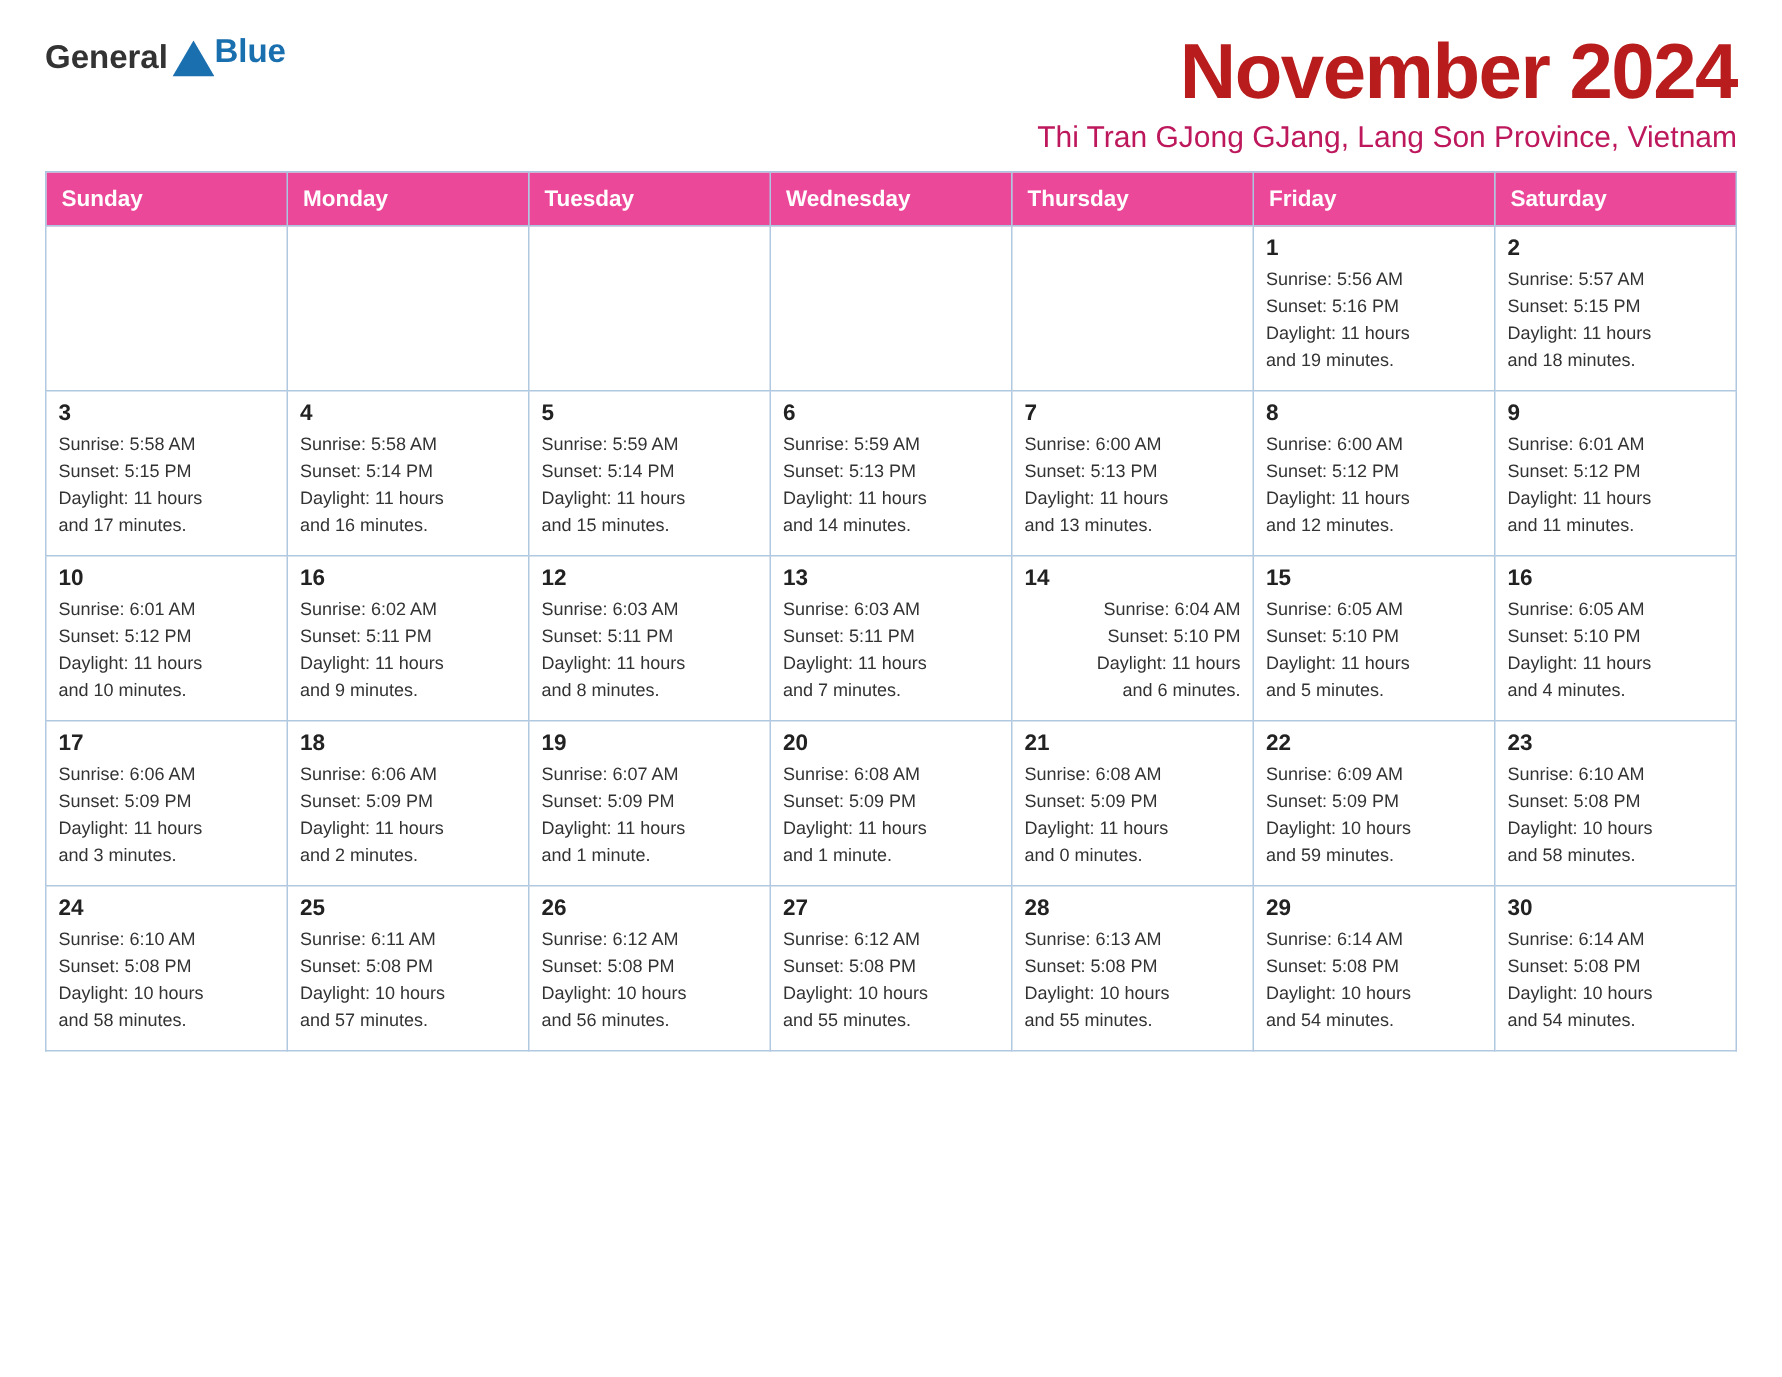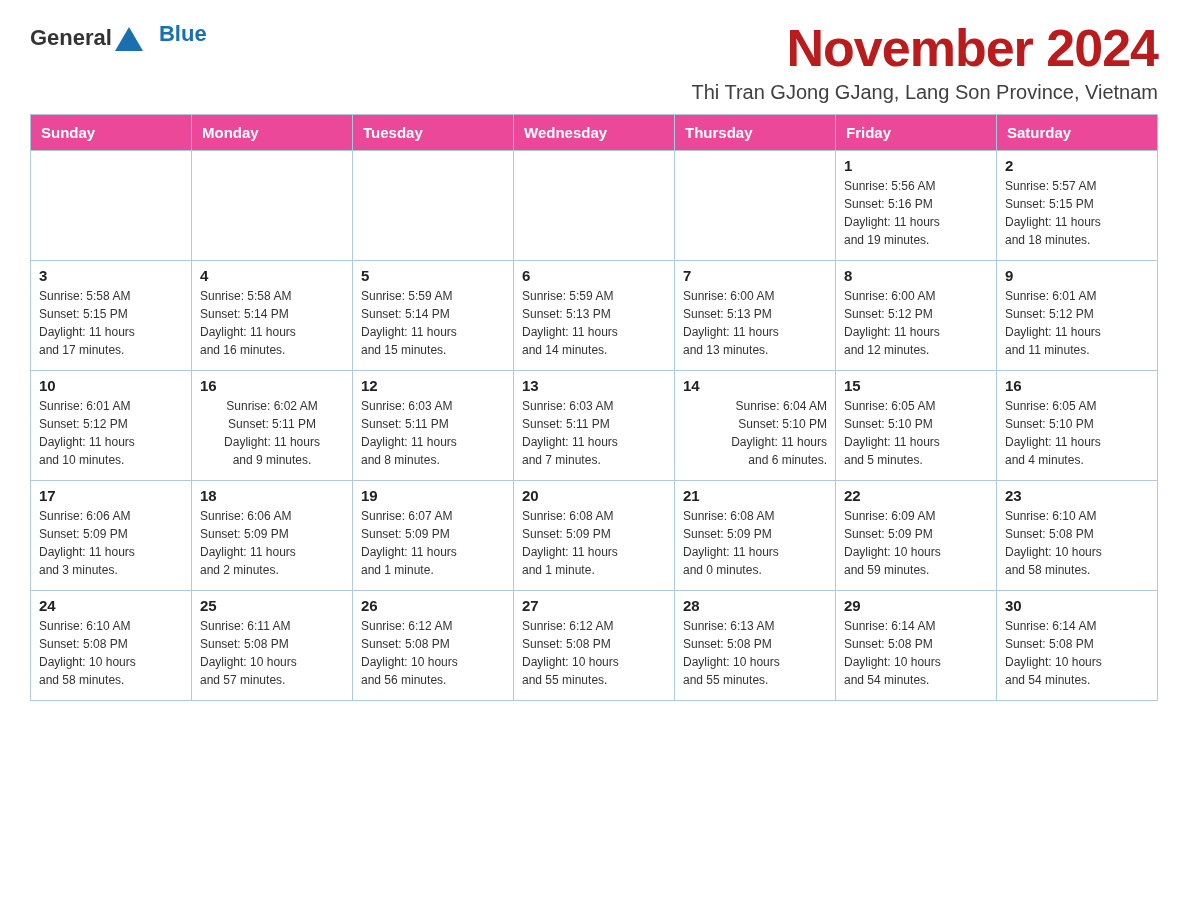--- a/index.html
+++ b/index.html
@@ -26,35 +26,34 @@
       font-weight: bold;
       color: #333;
       letter-spacing: 0;
     }
     .logo-blue {
       font-size: 22px;
       font-weight: bold;
       color: #1a6faf;
       display: flex;
       align-items: center;
-      margin-left: 16px;
     }
     .title-area {
       text-align: right;
     }
     .month-title {
       font-size: 52px;
       font-weight: 900;
       color: #b91c1c;
       letter-spacing: -1px;
       line-height: 1.1;
     }
     .location-title {
       font-size: 20px;
-      color: #404040;
+      color: #be185d;
       margin-top: 4px;
     }
     .calendar-table {
       width: 100%;
       border-collapse: collapse;
       margin-top: 10px;
     }
     .calendar-table th {
       background-color: #ec4899;
       color: #fff;
@@ -198,21 +197,21 @@
       <tr class="week-row">
         <td>
           <div class="day-number">10</div>
           <div class="day-info" style="white-space: pre-line;">Sunrise: 6:01 AM
 Sunset: 5:12 PM
 Daylight: 11 hours
 and 10 minutes.</div>
         </td>
         <td>
           <div class="day-number">16</div>
-          <div class="day-info" style="white-space: pre-line; text-align: center;">Sunrise: 6:02 AM
+          <div class="day-info" style="white-space: pre-line;">Sunrise: 6:02 AM
 Sunset: 5:11 PM
 Daylight: 11 hours
 and 9 minutes.</div>
         </td>
         <td>
           <div class="day-number">12</div>
           <div class="day-info" style="white-space: pre-line;">Sunrise: 6:03 AM
 Sunset: 5:11 PM
 Daylight: 11 hours
 and 8 minutes.</div>

